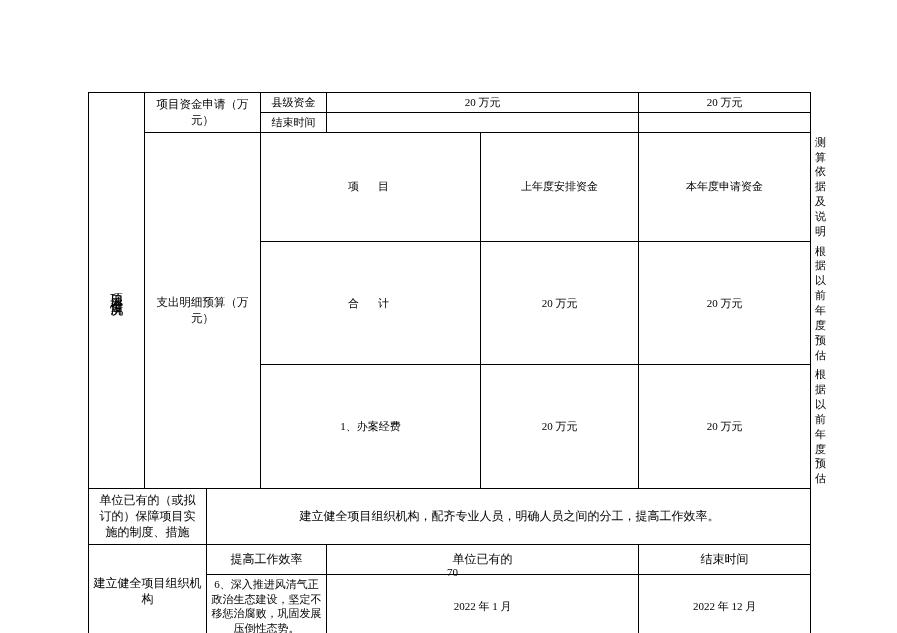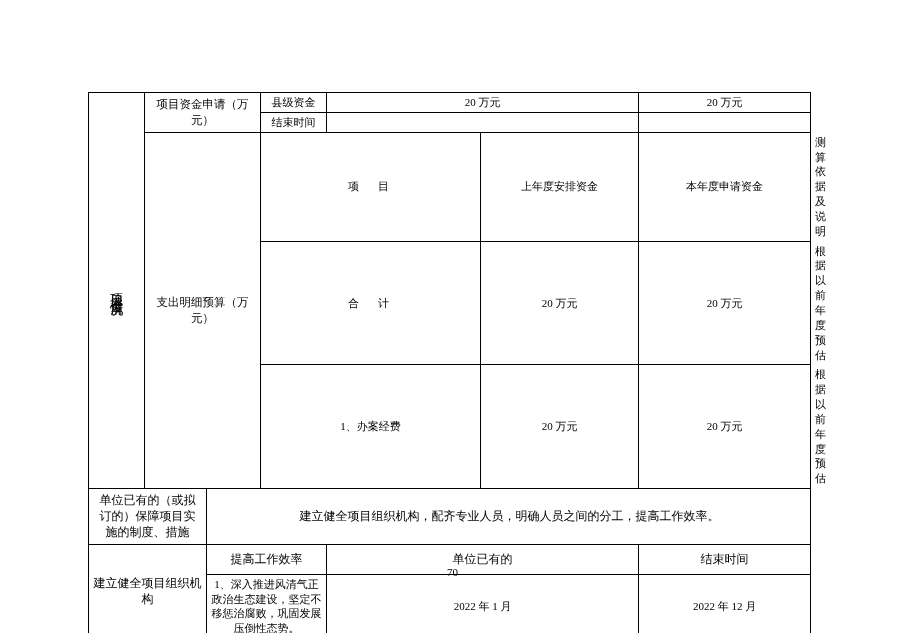--- a/index.html
+++ b/index.html
@@ -145,21 +145,21 @@
 
       <tr style="height:30px">
         <td colspan="2" rowspan="2" class="vcell">
           <span class="t12">建立健全项目组织机构</span>
         </td>
         <td colspan="2"><span class="t12">提高工作效率</span></td>
         <td colspan="2"><span class="t12">单位已有的</span></td>
         <td><span class="t12">结束时间</span></td>
       </tr>
       <tr style="height:32px">
-        <td colspan="2" class="left small" style="padding:2px 4px"><span>1、深入推进风清气正政治生态建设，坚定不移惩治腐败，巩固发展压倒性态势。</span></td>
+        <td colspan="2" class="left small" style="padding:2px 4px"><span>6、深入推进风清气正政治生态建设，坚定不移惩治腐败，巩固发展压倒性态势。</span></td>
         <td colspan="2"><span>2022 年 1 月</span></td>
         <td><span>2022 年 12 月</span></td>
       </tr>
 
     </tbody>
   </table>
 
   <div class="page-number">70</div>
 </div>
 

